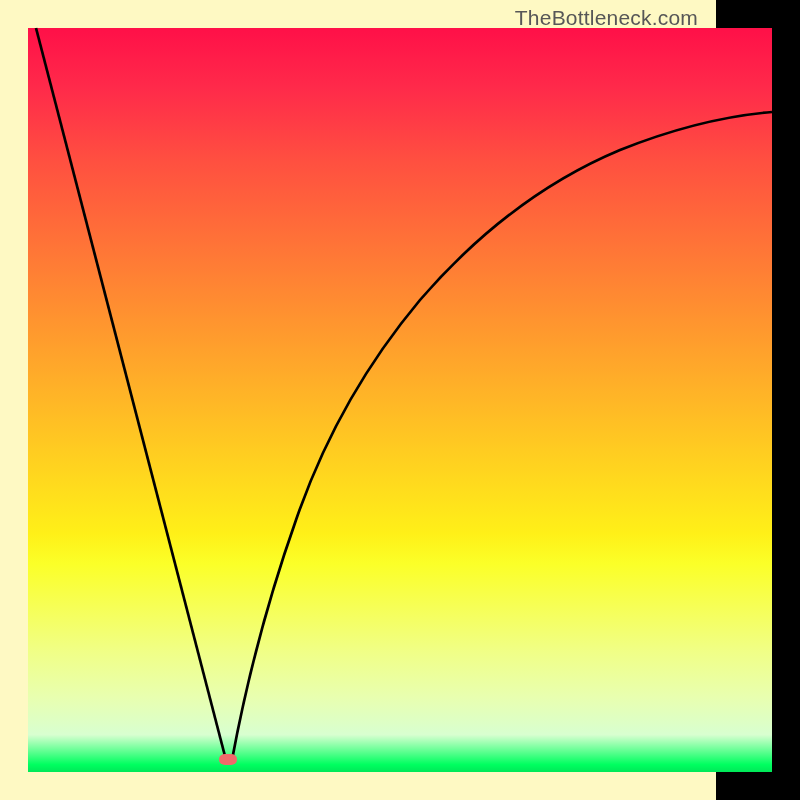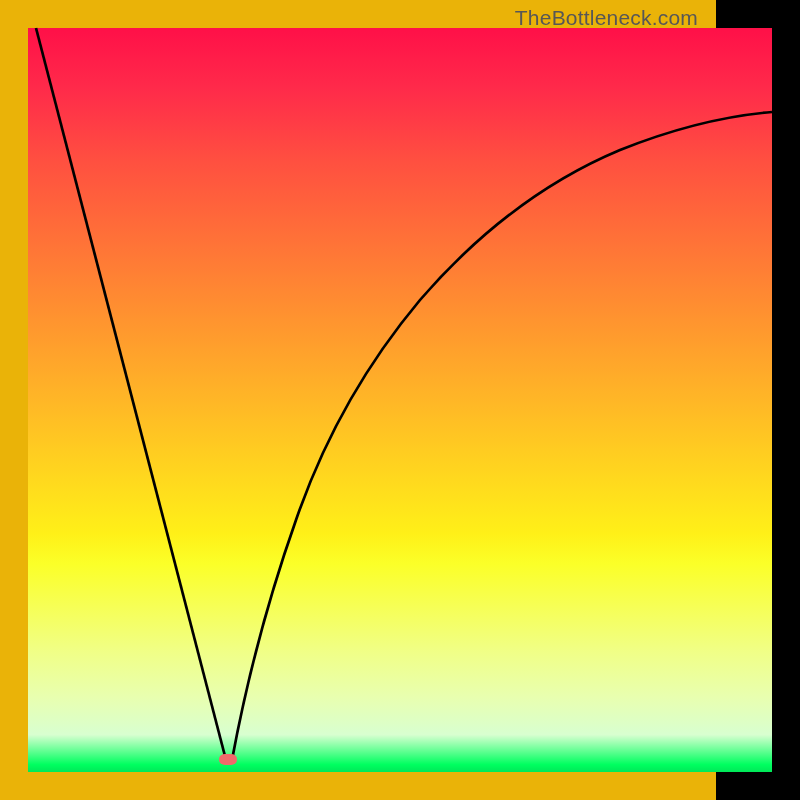--- a/index.html
+++ b/index.html
@@ -9,21 +9,21 @@
     background: #000;
     position: relative;
     overflow: hidden;
   }
   .frame {
     position: absolute;
     top: 0;
     left: 0;
     width: 716px;
     height: 800px;
-    background: #eab308;
+    background: #fef9c3;
   }
   .plot-area {
     position: absolute;
     top: 28px;
     left: 28px;
     width: 744px;
     height: 744px;
     background: linear-gradient(to bottom,
       #ff1048 0%,
       #ff2a4a 8%,

